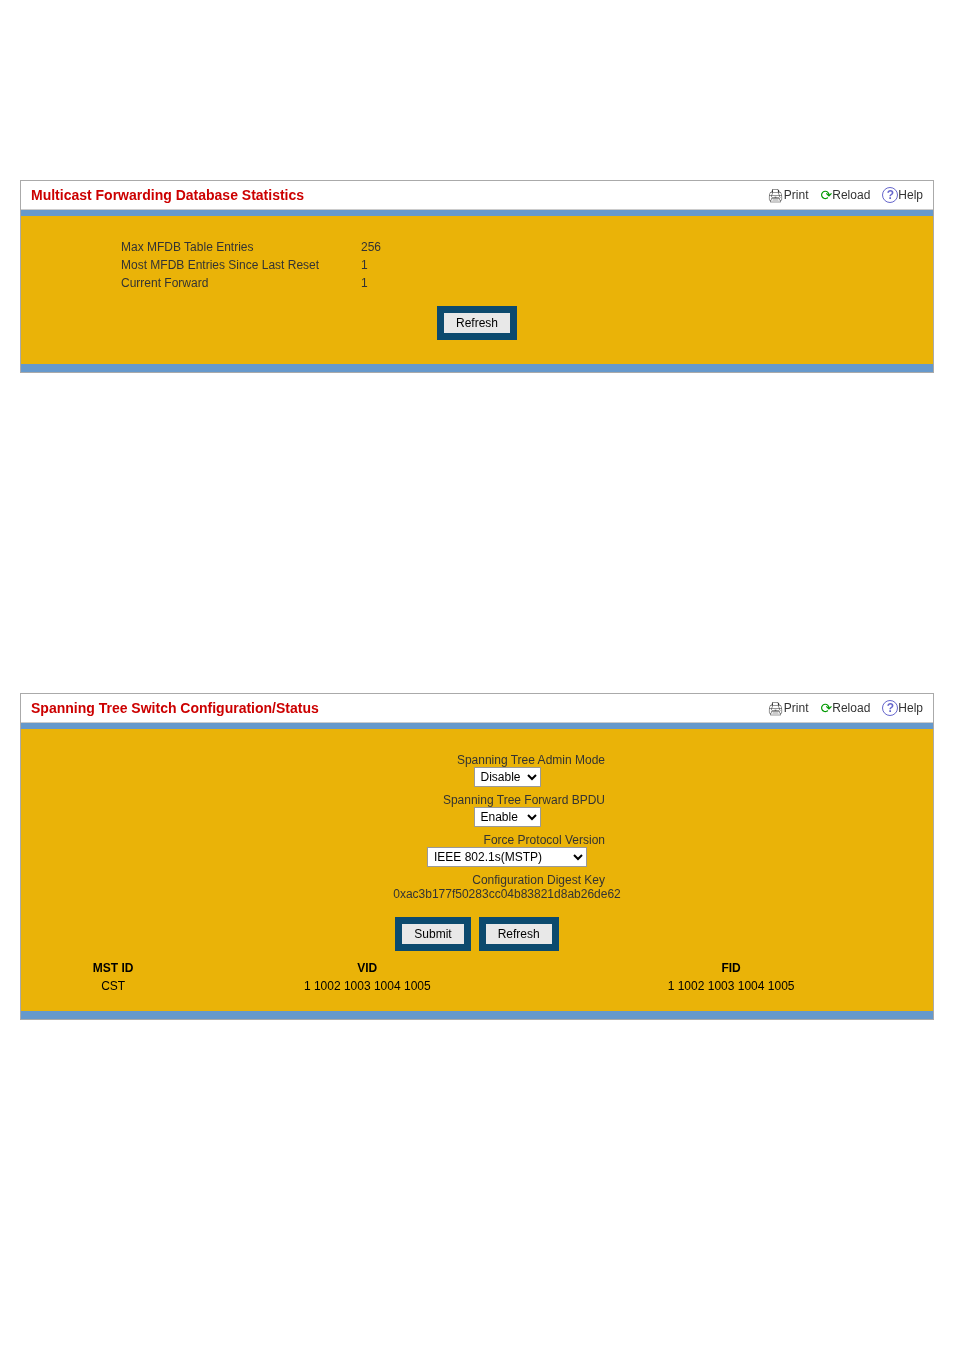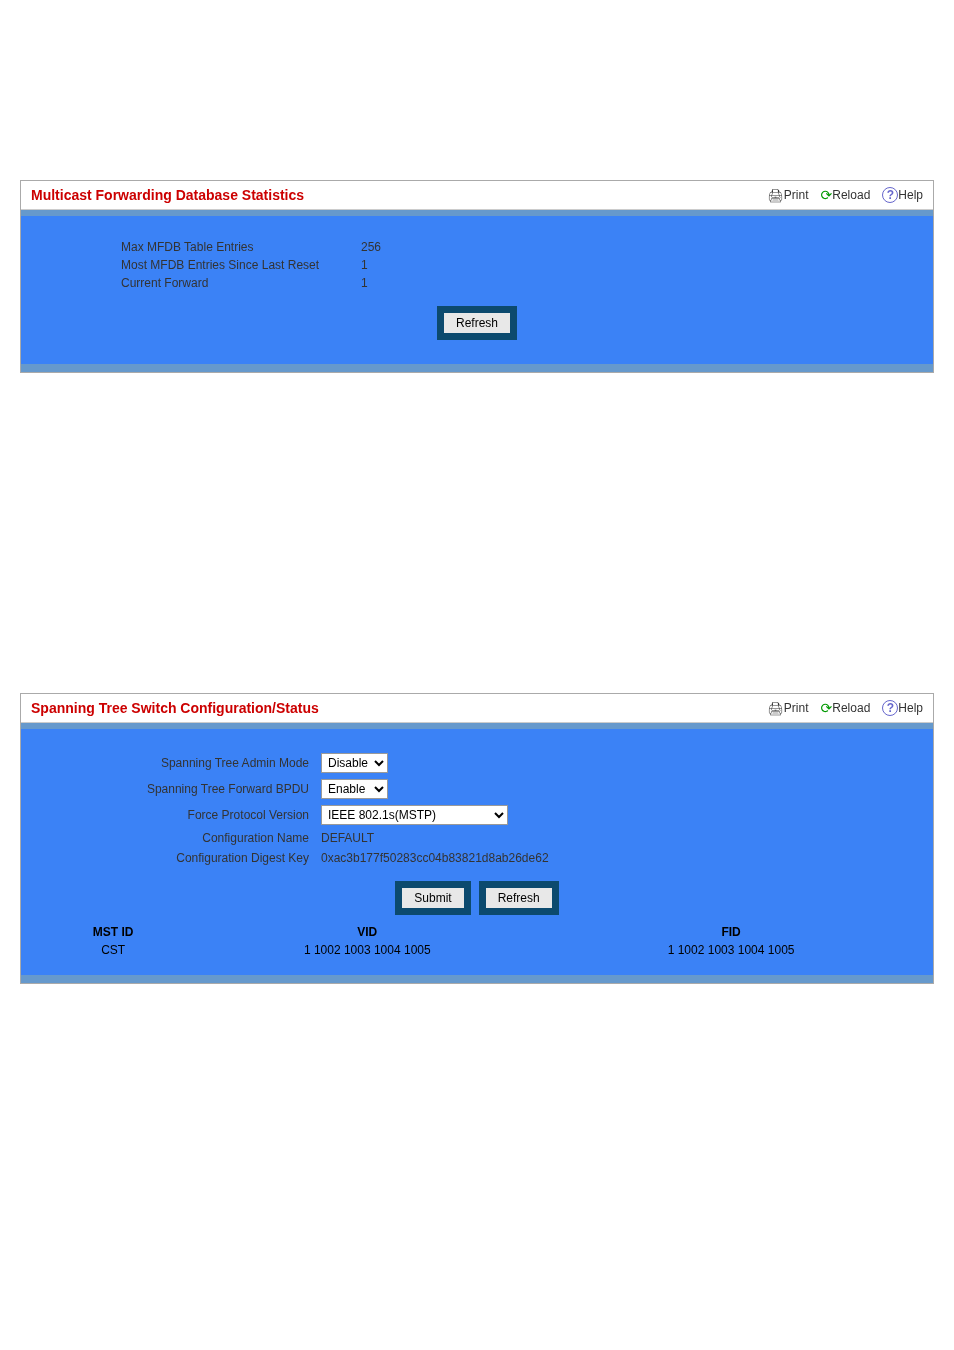--- a/index.html
+++ b/index.html
@@ -48,21 +48,21 @@
       align-items: center;
       font-size: 12px;
       color: #333333;
       cursor: pointer;
       background: none;
       border: none;
       padding: 0;
     }
 
     .panel-body {
-      background: #3b82f6;
+      background: #eab308;
       padding: 16px 20px;
     }
 
     .panel-footer {
       height: 8px;
       background: #6699cc;
     }
 
     
     .panel-subheader {
@@ -108,20 +108,21 @@
 
     
     .form-table {
       margin: 8px 0 16px 60px;
     }
 
     .form-row {
       display: flex;
       align-items: center;
       margin-bottom: 6px;
+      flex-direction: column;
     }
 
     .form-label {
       width: 220px;
       color: #333333;
       text-align: right;
       padding-right: 12px;
     }
 
     .form-control {
@@ -267,31 +268,27 @@
         <div class="form-row">
           <span class="form-label">Spanning Tree Forward BPDU</span>
           <select class="form-control">
             <option>Enable</option>
             <option>Disable</option>
           </select>
         </div>
 
         <div class="form-row">
           <span class="form-label">Force Protocol Version</span>
-          <select class="form-control" style="width: 187px;">
+          <select class="form-control" style="width: 160px;">
             <option>IEEE 802.1s(MSTP)</option>
             <option>IEEE 802.1w(RSTP)</option>
             <option>IEEE 802.1d</option>
           </select>
         </div>
 
-        <div class="form-row">
-          <span class="form-label">Configuration Name</span>
-          <span class="form-value">DEFAULT</span>
-        </div>
 
 
         <div class="form-row">
           <span class="form-label">Configuration Digest Key</span>
           <span class="form-value">0xac3b177f50283cc04b83821d8ab26de62</span>
         </div>
 
       </div>
 
       <div class="btn-row">

